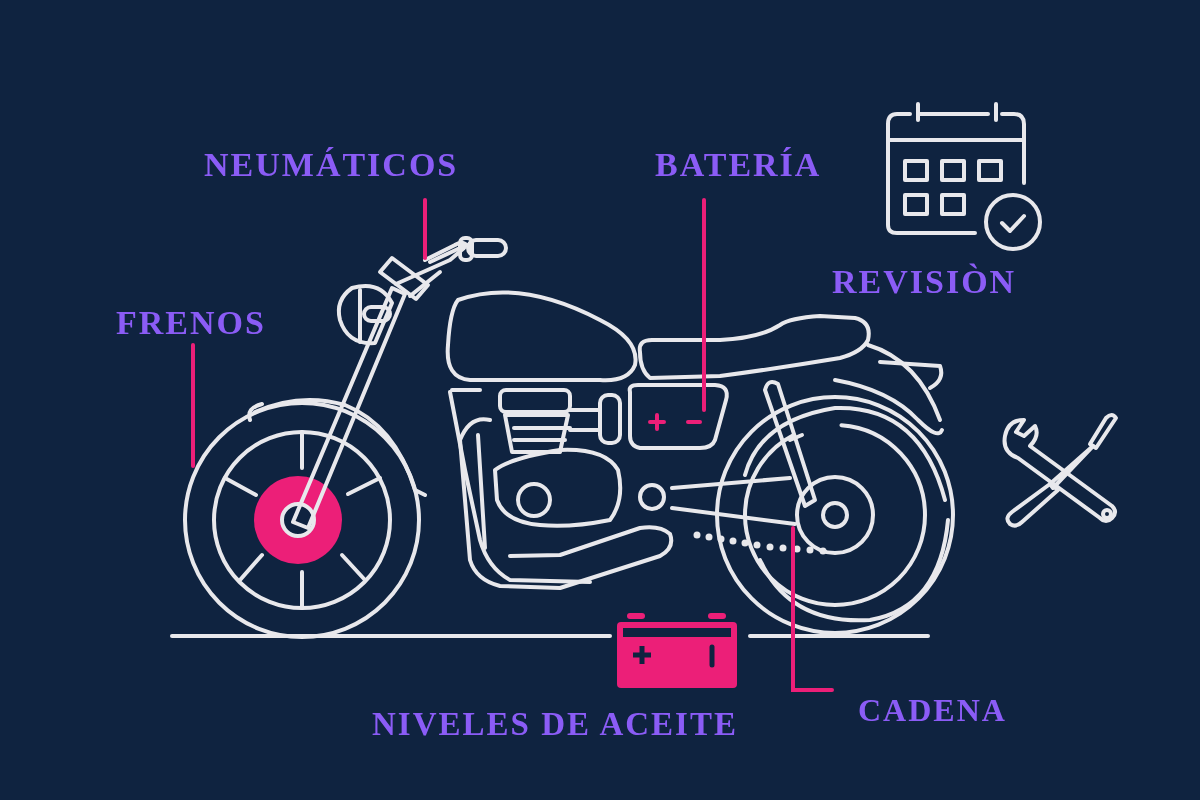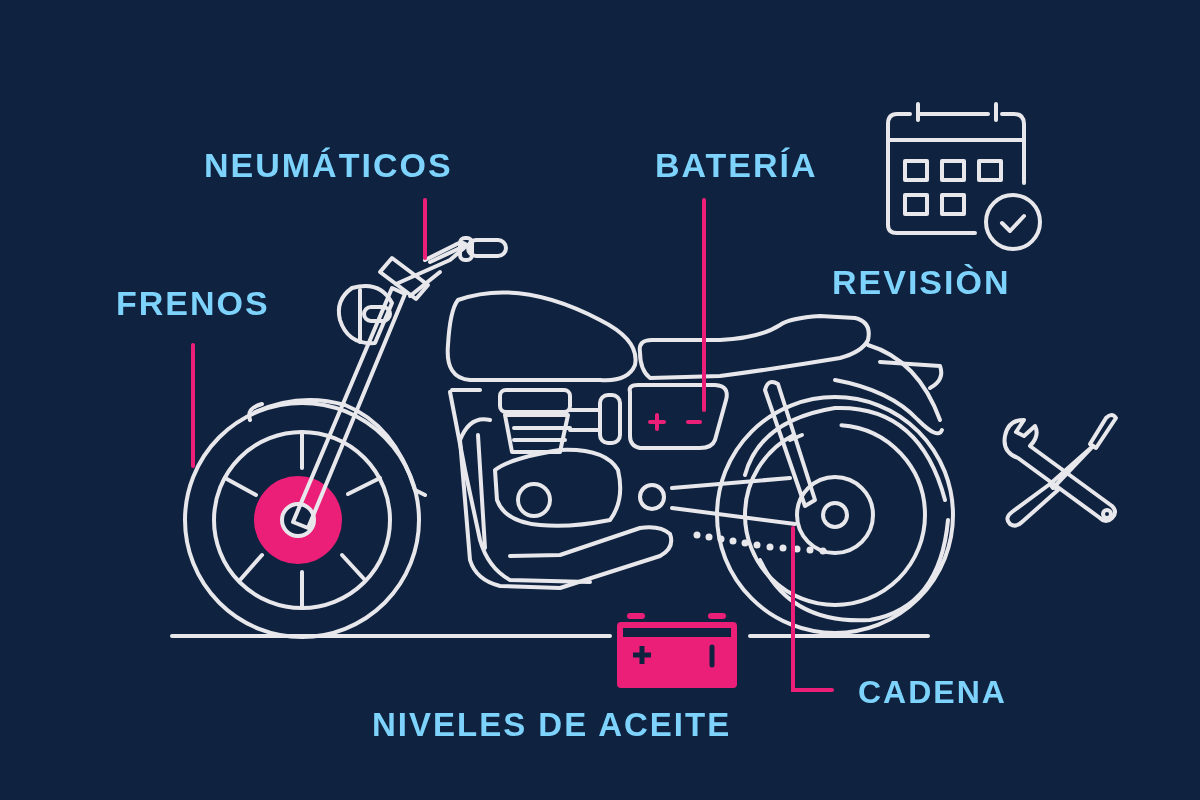--- a/index.html
+++ b/index.html
@@ -5,32 +5,33 @@
     html, body { margin: 0; padding: 0; }
     body {
       width: 1200px; height: 800px; overflow: hidden;
       background: #0f2340;
       font-family: "Liberation Sans", "DejaVu Sans", sans-serif;
       position: relative;
     }
     .canvas { position: absolute; left: 0; top: 0; width: 1200px; height: 800px; }
     .label {
       position: absolute;
-      color: #7dd3fc;
+      color: #8b5cf6;
       font-weight: bold;
       font-size: 34px;
       letter-spacing: 2px;
       line-height: 1;
       white-space: nowrap;
+      font-family: Liberation Serif, serif;
     }
     #lbl-neumaticos { left: 204px; top: 148px; }
-    #lbl-frenos { left: 116px; top: 286px; }
+    #lbl-frenos { left: 116px; top: 306px; }
     #lbl-bateria { left: 655px; top: 148px; }
     #lbl-revision { left: 832px; top: 265px; }
-    #lbl-cadena { left: 858px; top: 676px; font-size: 32px; }
+    #lbl-cadena { left: 858px; top: 694px; font-size: 32px; }
     #lbl-aceite { left: 372px; top: 708px; font-size: 33px; }
     svg .w { fill: none; stroke: #e8e8ec; stroke-width: 4; stroke-linecap: round; stroke-linejoin: round; }
     svg .p { fill: none; stroke: #ec1f78; stroke-width: 4; stroke-linecap: round; }
     svg .pf { fill: #ec1f78; }
   </style>
 </head>
 <body>
 
 <div class="canvas">
 <svg width="1200" height="800" viewBox="0 0 1200 800" xmlns="http://www.w3.org/2000/svg">

